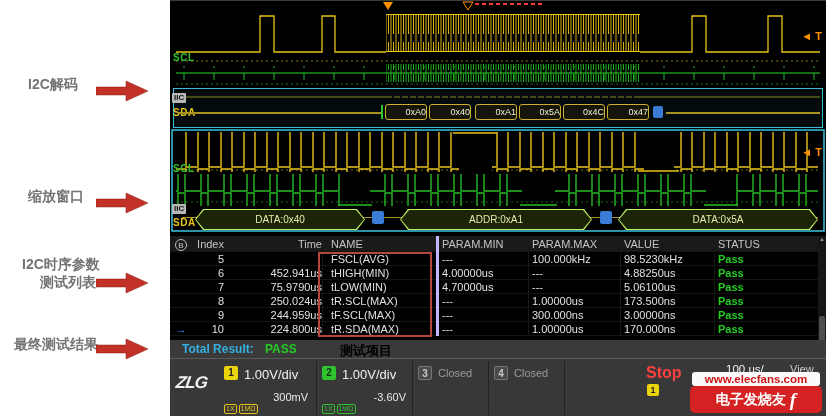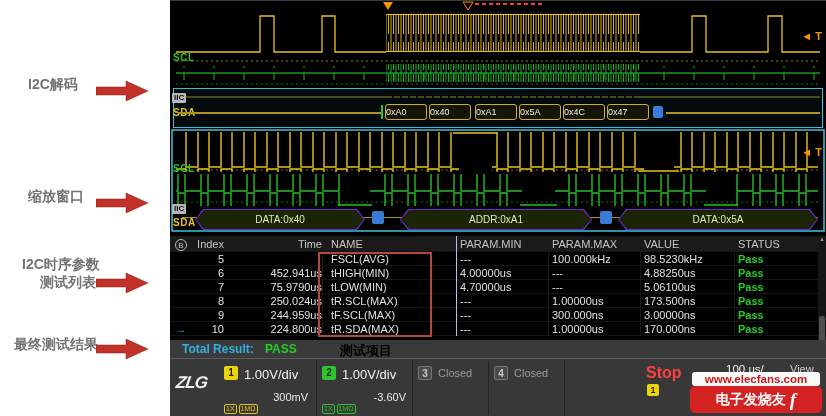--- a/index.html
+++ b/index.html
@@ -15,42 +15,42 @@
   #screen { position:absolute; left:170px; top:0; width:656px; height:416px; background:#000; }
 
   .chlabel { position:absolute; font-size:10px; font-weight:bold; letter-spacing:0.5px; }
   .green { color:#2fc42f; } .yellow { color:#e8c419; }
   .iic { position:absolute; background:#b8b8b8; color:#111; font-size:8px; font-weight:bold;
          padding:0 2px; line-height:10px; border-radius:1px; }
   .trig { position:absolute; color:#ff9000; font-size:11px; font-weight:bold; }
 
   
   .dbox { position:absolute; height:16px; border:1px solid #cfae2e; background:#141408;
-          color:#f2f2da; font-size:9px; display:flex; align-items:center; justify-content:flex-start;
+          color:#f2f2da; font-size:9px; display:flex; align-items:center; justify-content:flex-end;
           border-radius:3px; }
   .busline { position:absolute; height:2px; background:#a9941f; }
   .stopicon { position:absolute; width:10px; height:12px; background:#3a7bd5; border-radius:2px; }
   .startick { position:absolute; width:2px; height:14px; background:#2fc42f; }
 
   
-  .hexo { position:absolute; height:21px; background:#6d28d9;
+  .hexo { position:absolute; height:21px; background:#bef264;
           clip-path:polygon(8px 0,calc(100% - 8px) 0,100% 50%,calc(100% - 8px) 100%,8px 100%,0 50%); }
   .hexo .in { position:absolute; inset:1px; background:#1c2406; color:#e2eaae; font-size:10px;
           display:flex; align-items:center; justify-content:center;
           clip-path:polygon(8px 0,calc(100% - 8px) 0,100% 50%,calc(100% - 8px) 100%,8px 100%,0 50%); }
 
   
   #tbl { position:absolute; left:0; top:236px; width:648px; font-size:11px; color:#e0e0e0; }
   .trow { display:flex; height:14px; line-height:14px; border-bottom:1px solid #141414; align-items:center; }
   .thead { height:16px; line-height:16px; background:#1a1a1a; color:#c4c4c4; }
   .c-gut  { width:22px; text-align:center; }
   .c-idx  { width:32px; text-align:right; }
   .c-time { width:98px; text-align:right; }
   .c-name { width:114px; padding-left:8px; border-left:1px solid #181818; }
-  .c-min  { width:92px; padding-left:3px; border-left:1px solid #c4b5fd;margin-left:20px; }
+  .c-min  { width:92px; padding-left:3px; border-left:3px solid #c4b5fd; }
   .c-max  { width:92px; padding-left:3px; border-left:1px solid #181818; }
   .c-val  { width:94px; padding-left:3px; border-left:1px solid #181818; }
   .c-stat { flex:1; padding-left:3px; border-left:1px solid #181818; }
   .pass { color:#24cc24; font-weight:bold; }
   .ptr  { color:#3f9aff; font-weight:bold; }
   .bbadge { display:inline-block; width:12px; height:12px; border:1px solid #bbb; border-radius:50%;
             color:#ccc; font-size:8px; line-height:11px; text-align:center; margin-top:2px; }
 
   #sbar { position:absolute; left:648px; top:236px; width:8px; height:120px; background:#161616; }
   .sarr { position:absolute; left:0; width:8px; color:#909090; font-size:6px; text-align:center; cursor:pointer; }

